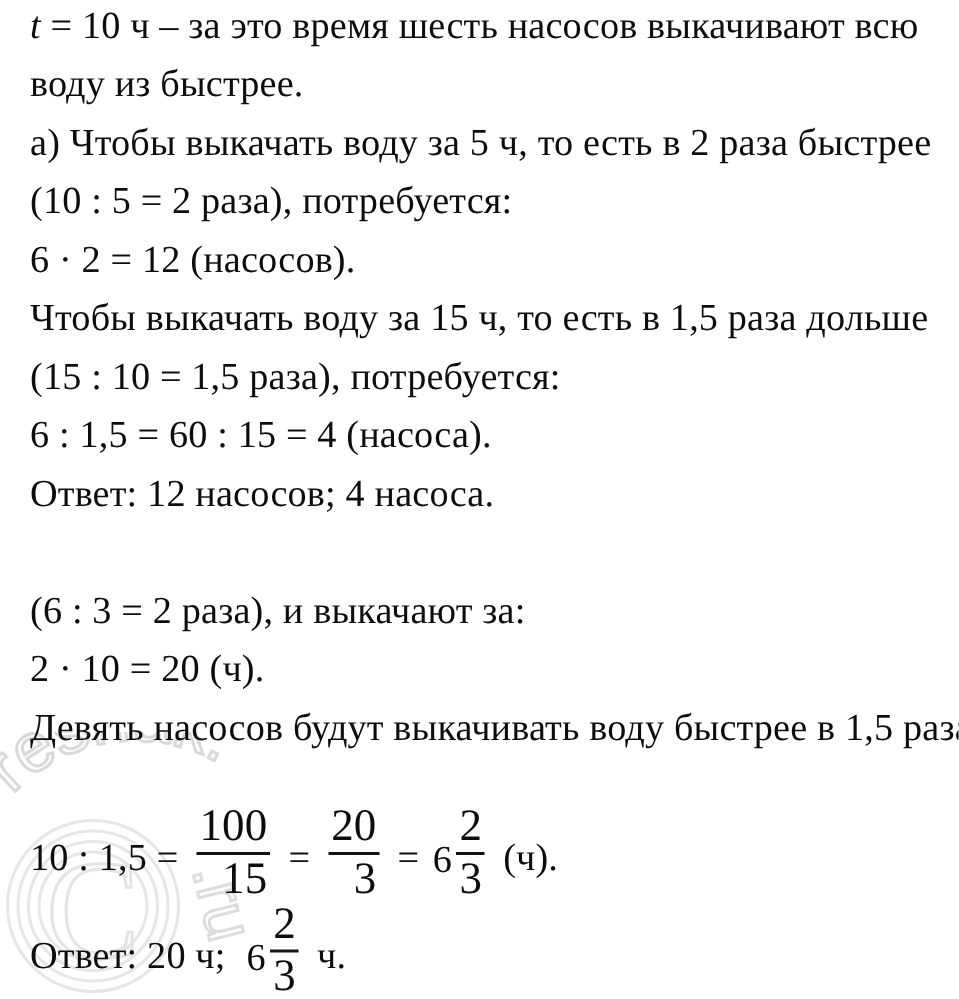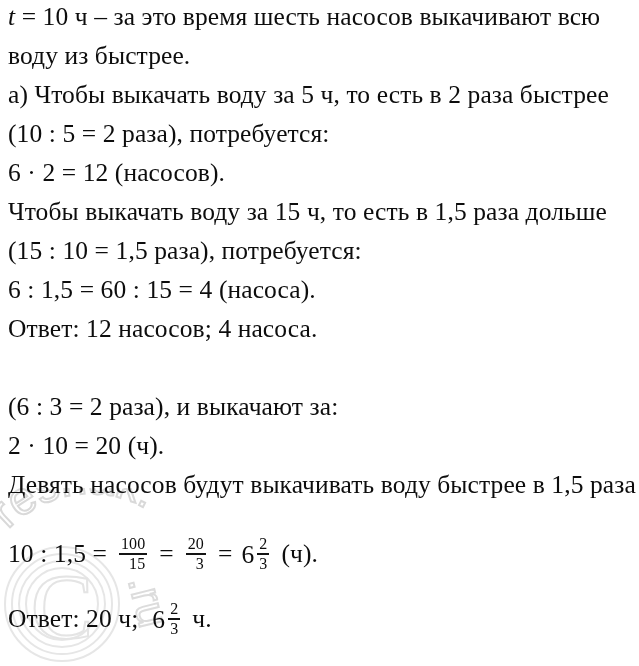--- a/index.html
+++ b/index.html
@@ -31,21 +31,21 @@
     width: 210px;
     height: 178px;
     pointer-events: none;
     z-index: 5;
   }
   #watermark svg { display: block; }
 
   
   .line {
     position: absolute;
-    left: 8px;
+    left: 20px;
     white-space: nowrap;
     font-size: 25.5px;
     line-height: 1;
     letter-spacing: 0.1px;
     z-index: 10;
   }
   .line .it {
     font-style: italic;
   }
   .gap {
@@ -55,21 +55,21 @@
   .gap-sm {
     display: inline-block;
     width: 5px;
   }
 
   
   .frac {
     display: inline-block;
     vertical-align: -0.48em;
     text-align: center;
-    font-size: 16px;
+    font-size: 30px;
     line-height: 1.02;
     margin: 0 3px;
   }
   .frac .num {
     display: block;
     padding: 0 2px;
   }
   .frac .bar {
     display: block;
     height: 2px;

